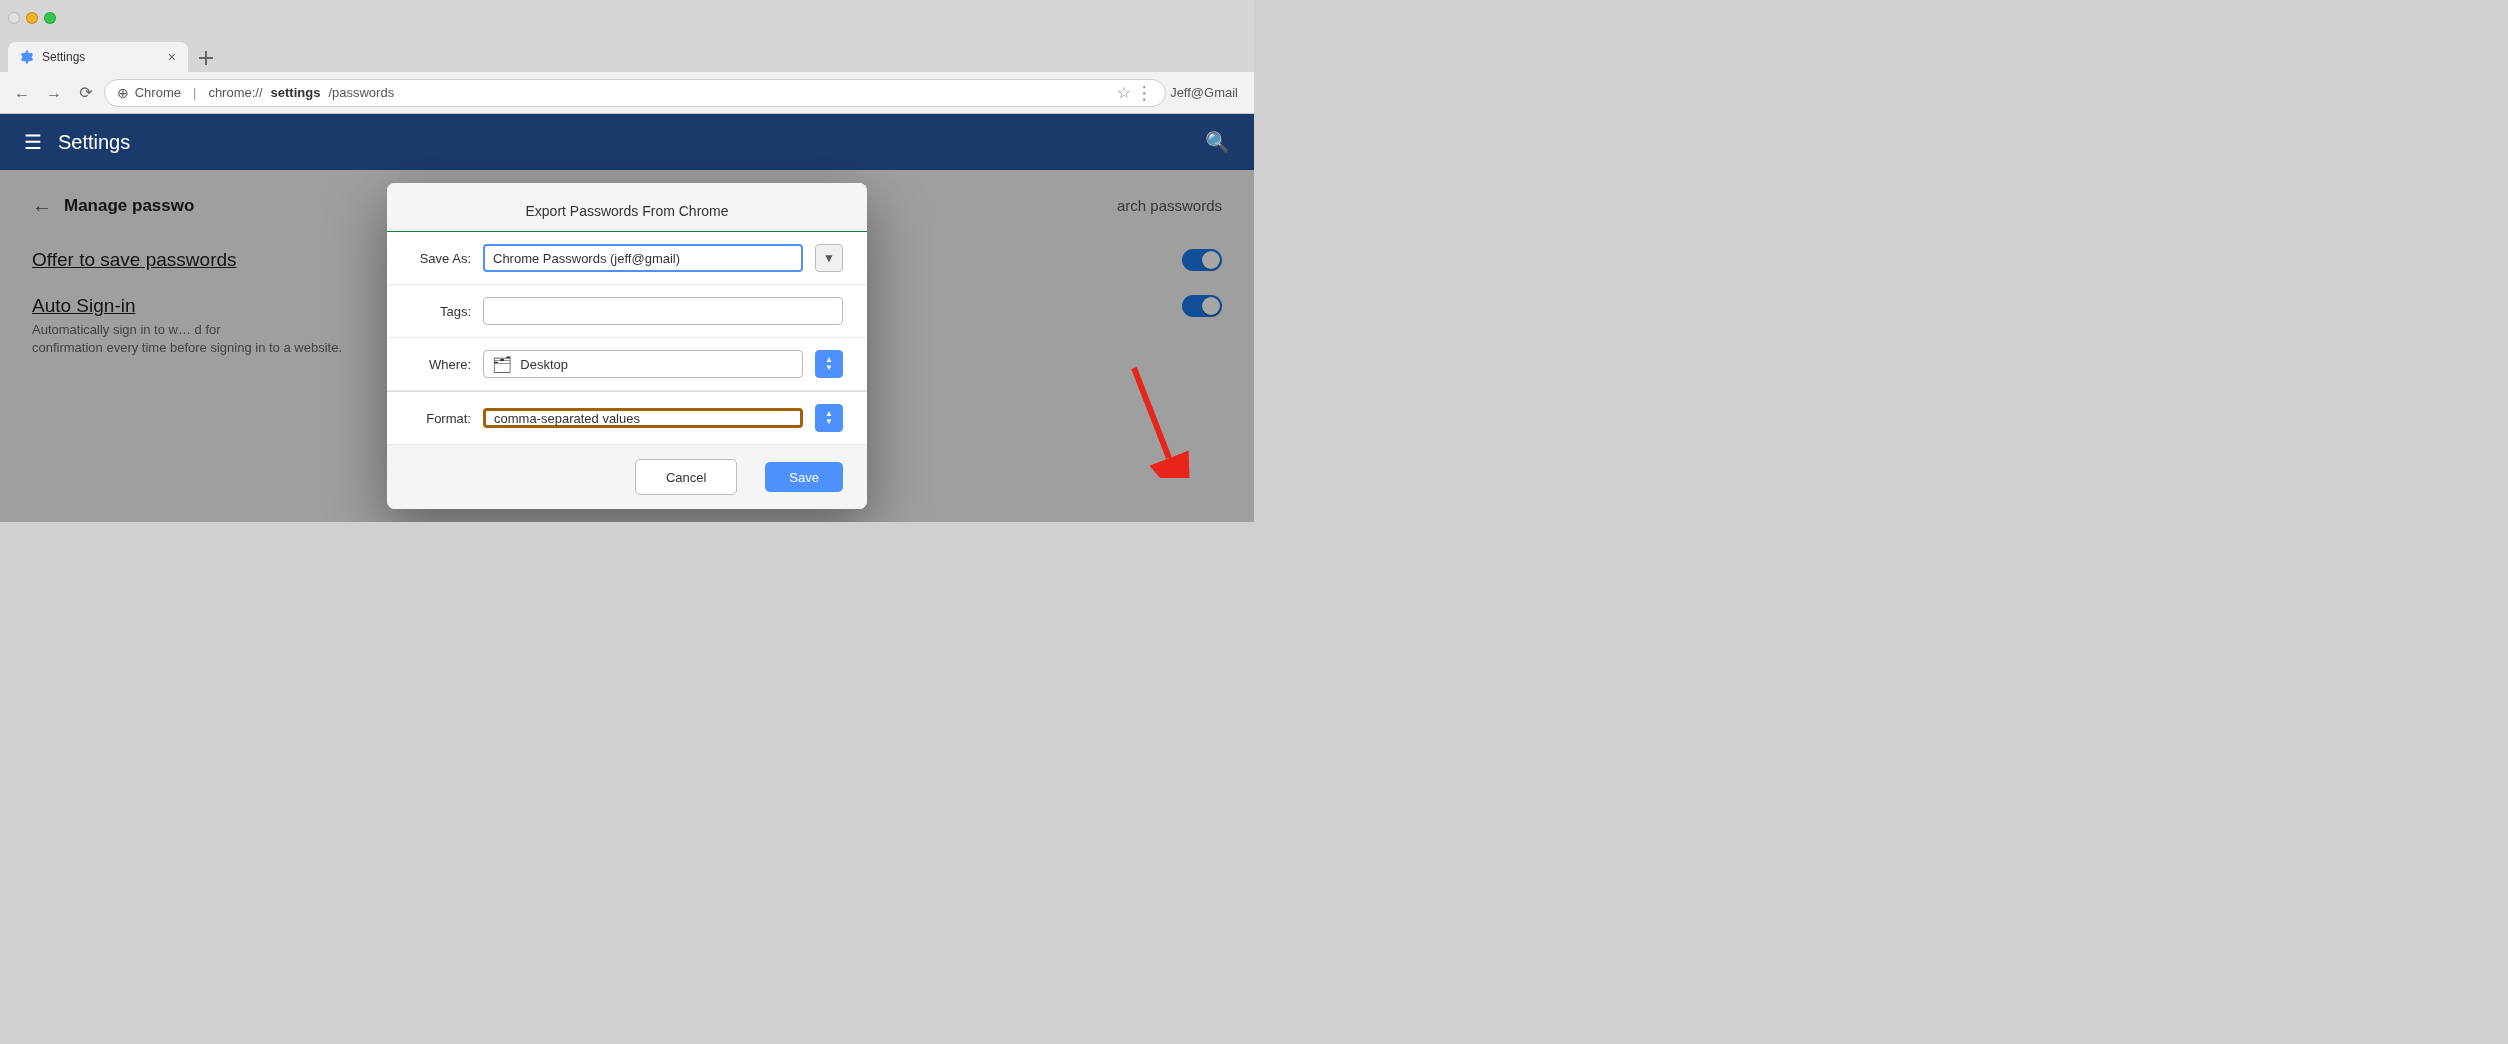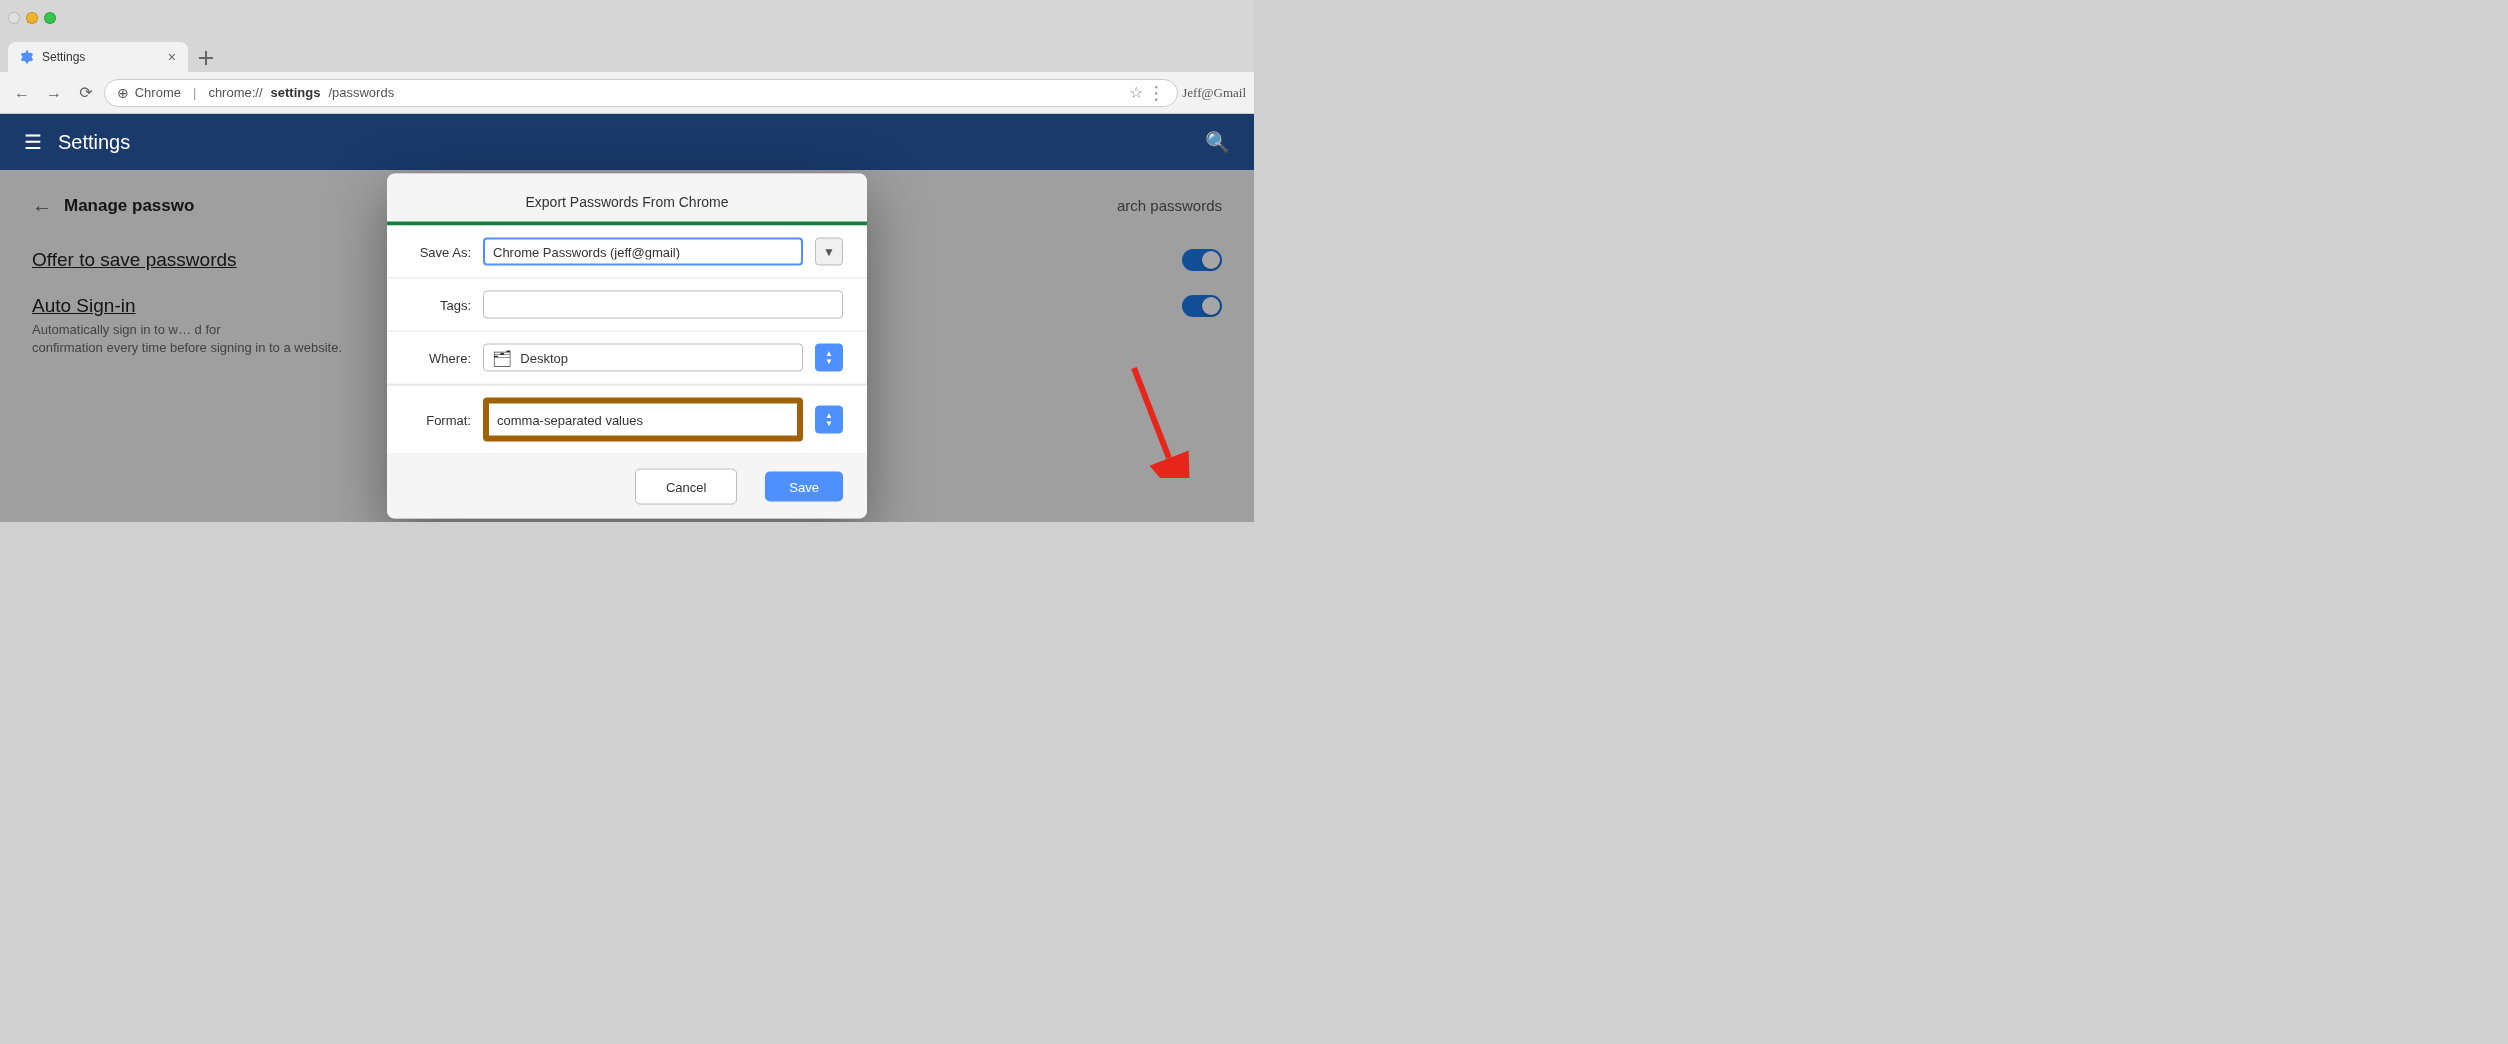--- a/index.html
+++ b/index.html
@@ -134,22 +134,21 @@
     .address-actions {
       display: flex;
       gap: 4px;
       align-items: center;
       color: #666;
       font-size: 18px;
     }
     .user-label {
       font-size: 13px;
       color: #555;
-      margin-right: 0;
-      font-family: Liberation Serif, serif;
+      margin-right: 8px;
     }
 
     
     .page-content {
       flex: 1;
       display: flex;
       flex-direction: column;
       position: relative;
       overflow: hidden;
     }
@@ -268,21 +267,21 @@
       z-index: 20;
       overflow: hidden;
     }
     .dialog-title-area {
       background: #f5f5f5;
       text-align: center;
       padding: 20px 24px 12px;
       font-size: 14px;
       font-weight: 500;
       color: #333;
-      border-bottom: 4px solid #15803d;
+      border-bottom: 1px solid #15803d;
     }
     .dialog-body {
       background: white;
       padding: 0;
     }
     .dialog-row {
       display: flex;
       align-items: center;
       padding: 12px 24px;
       border-bottom: 1px solid #e8e8e8;
@@ -355,22 +354,22 @@
       flex-direction: column;
       align-items: center;
       justify-content: center;
       cursor: pointer;
       color: white;
       font-size: 8px;
       line-height: 1;
     }
     .format-select {
       flex: 1;
-      height: 44px;
-      border: 6px solid #a16207;
+      height: 20px;
+      border: 3px solid #a16207;
       border-radius: 4px;
       padding: 0 8px;
       font-size: 13px;
       color: #333;
       background: white;
       display: flex;
       align-items: center;
     }
     .dialog-section-separator {
       height: 1px;

